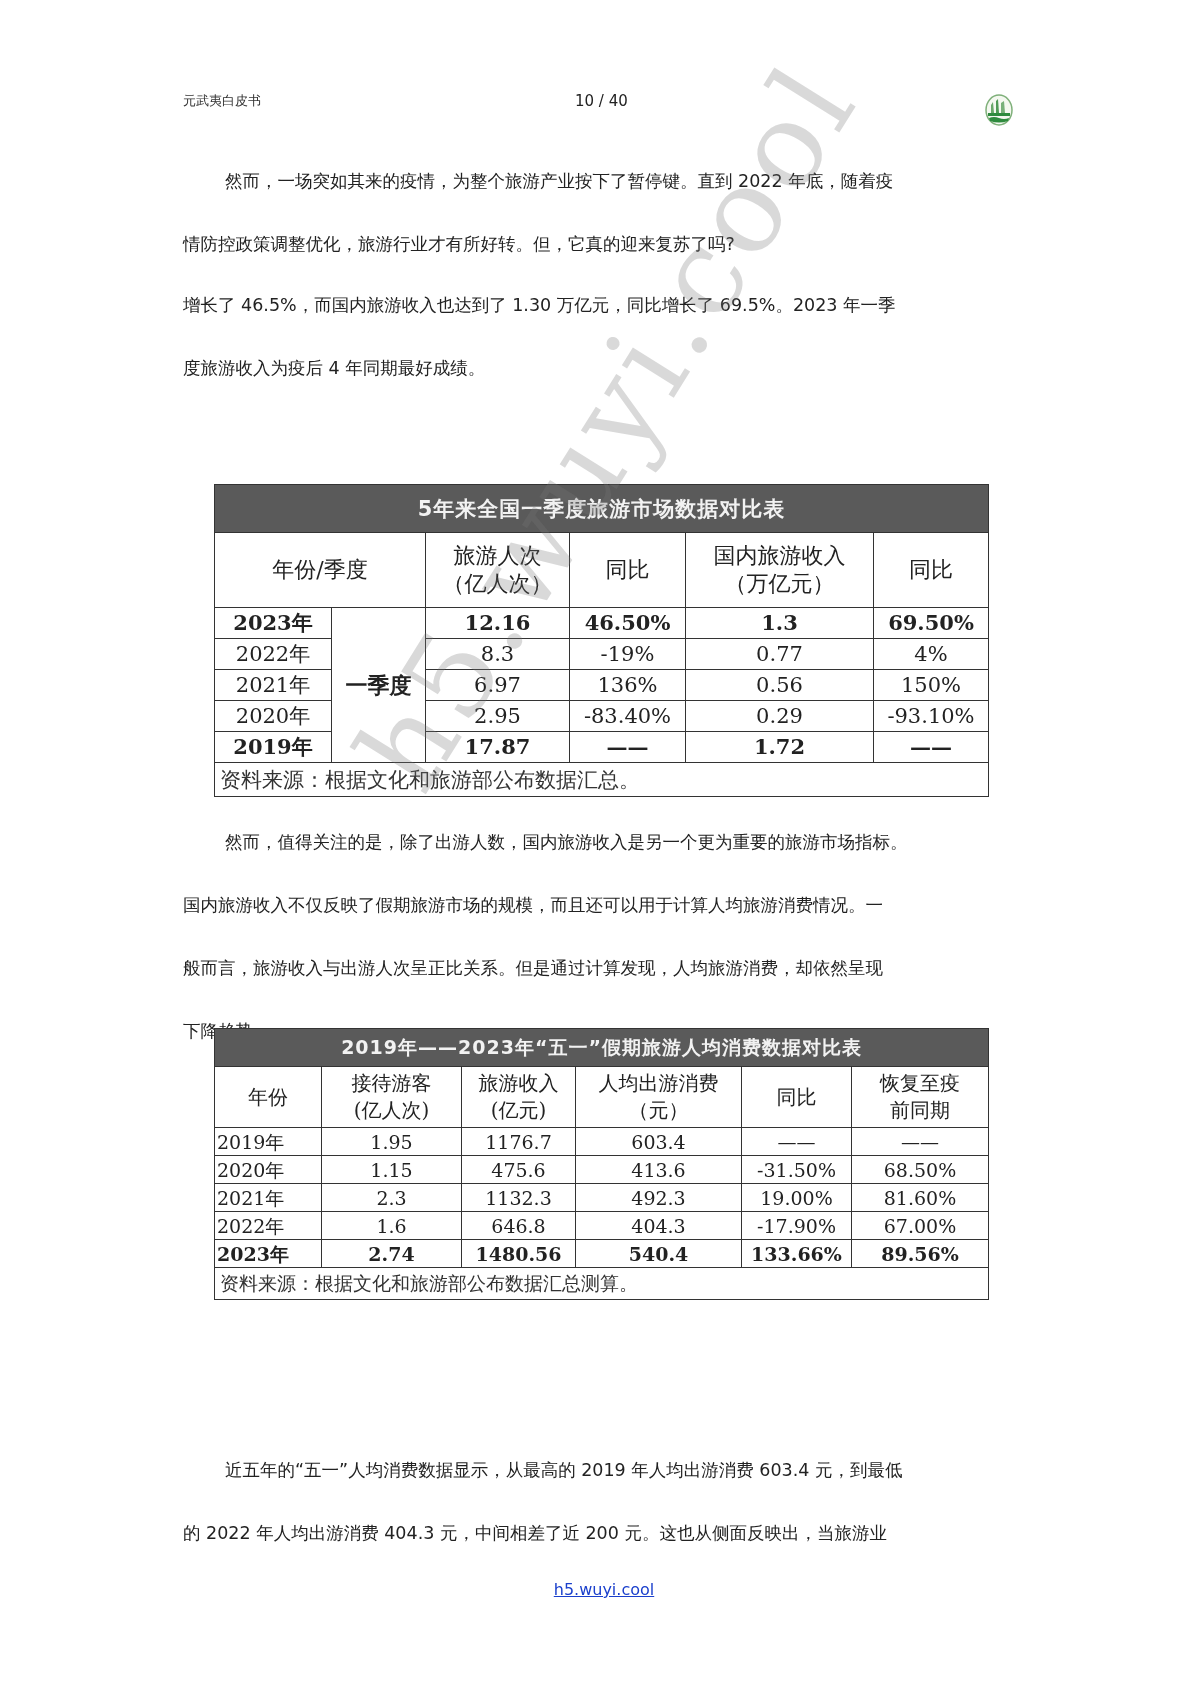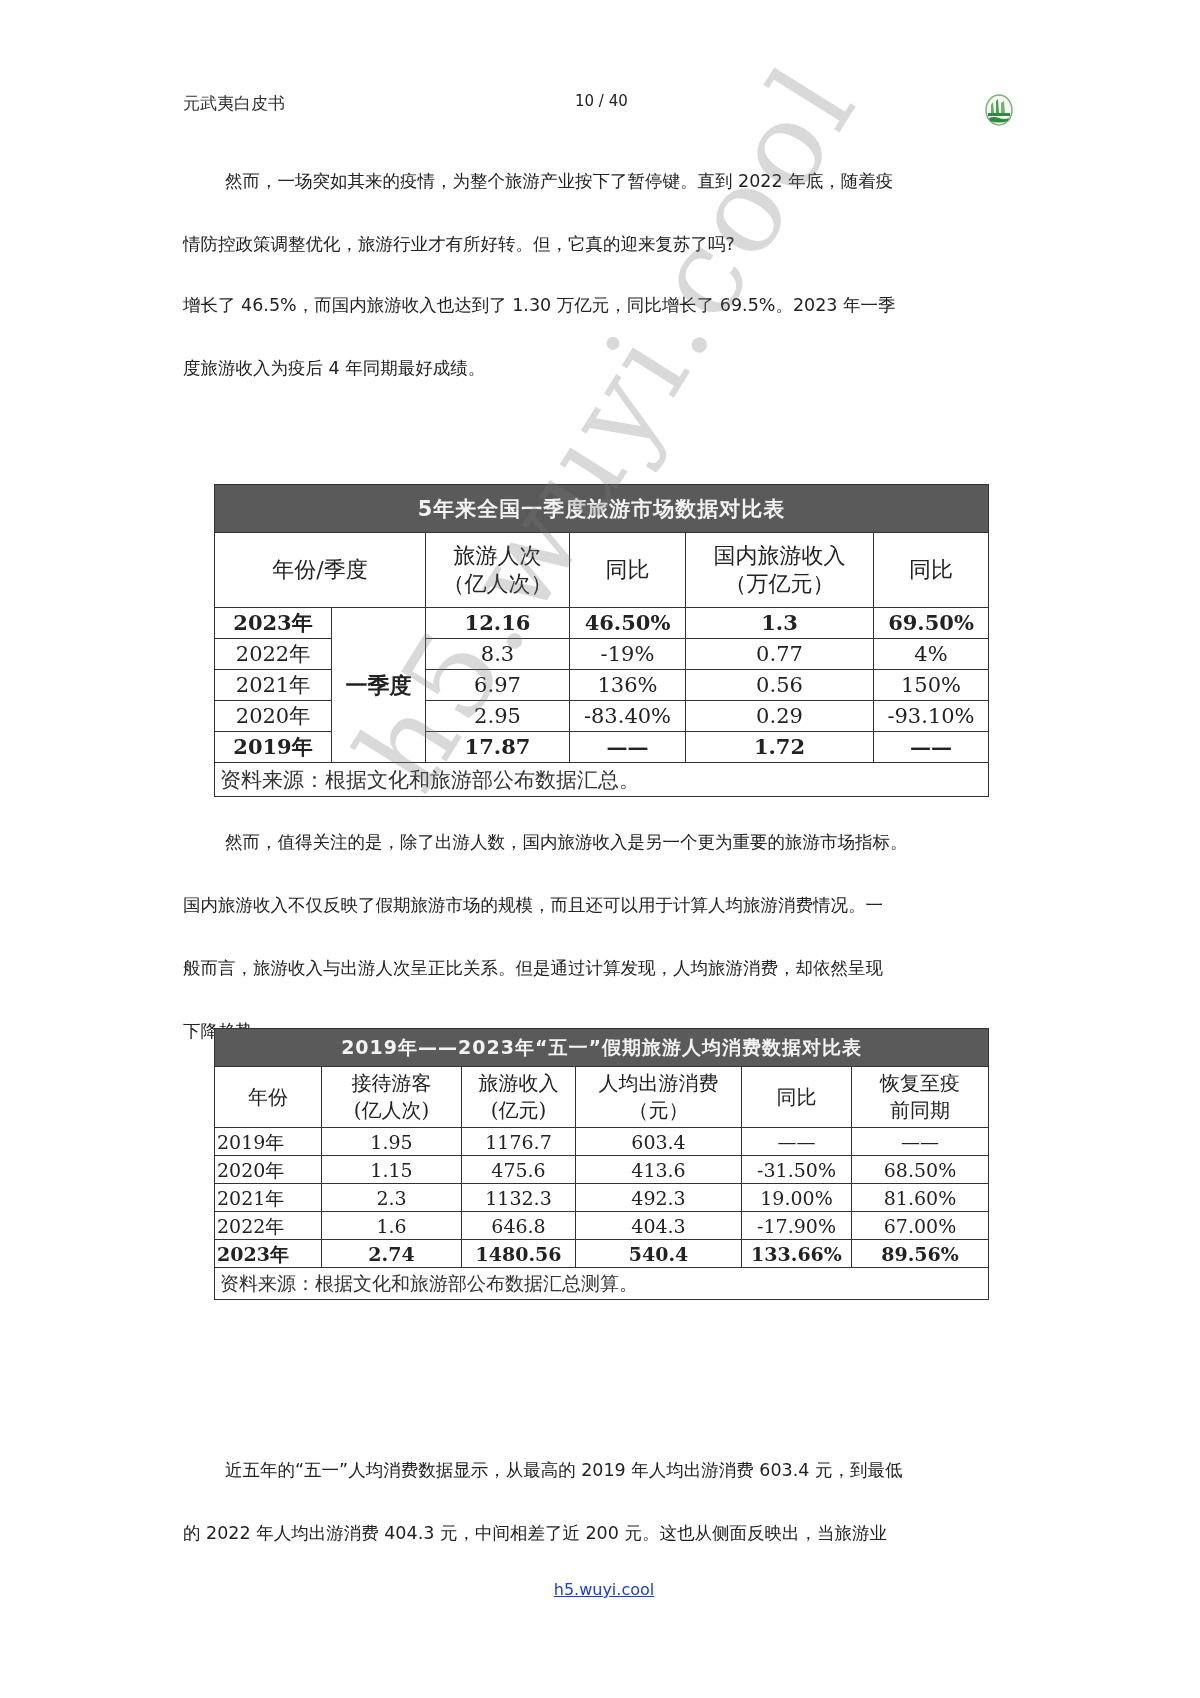--- a/index.html
+++ b/index.html
@@ -1,19 +1,19 @@
 <!DOCTYPE html>
 <html><head>
 <meta charset="utf-8">
 <style>
   * { box-sizing: border-box; margin: 0; padding: 0; }
   html, body { width: 1200px; height: 1698px; background: #ffffff; overflow: hidden; }
   body { position: relative; font-family: "DejaVu Sans", "Liberation Sans", sans-serif; color: #1a1a1a; }
 
-  .hdr-title { position: absolute; left: 183px; top: 92px; font-family: Liberation Serif, serif; font-size: 17px; color: #333; }
+  .hdr-title { position: absolute; left: 183px; top: 92px; font-family: Liberation Serif, serif; font-size: 13px; color: #333; }
   .hdr-page  { position: absolute; left: 575px; top: 92px; font-size: 15px; color: #222; }
   .hdr-logo  { position: absolute; left: 984px; top: 93px; width: 30px; height: 34px; }
 
   .para { position: absolute; left: 183px; width: 840px; font-size: 17.5px; line-height: 63px; color: #222; text-align: justify; text-align-last: left; }
   .para .first { padding-left: 42px; }
   .line { display: block; white-space: nowrap; height: 63px; }
 
   table.tbl { position: absolute; left: 214px; width: 774px; border-collapse: collapse; font-family: "DejaVu Serif", "Liberation Serif", serif; color: #222; table-layout: fixed; }
   table.tbl td { border: 1.5px solid #333; text-align: center; vertical-align: middle; padding: 0; overflow: hidden; white-space: nowrap; }
   table.tbl td.caption { background: #5a5a5a; color: #f2f2f2; font-family: "DejaVu Sans", "Liberation Sans", sans-serif; font-weight: bold; letter-spacing: 1px; border-color: #333; }

